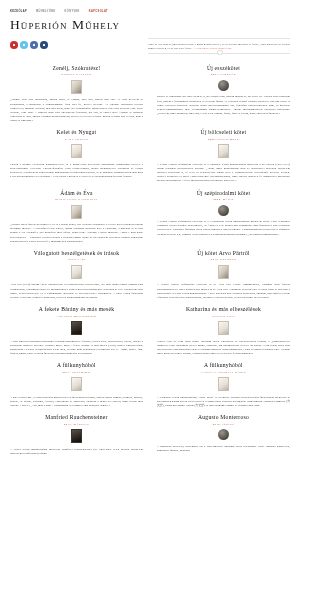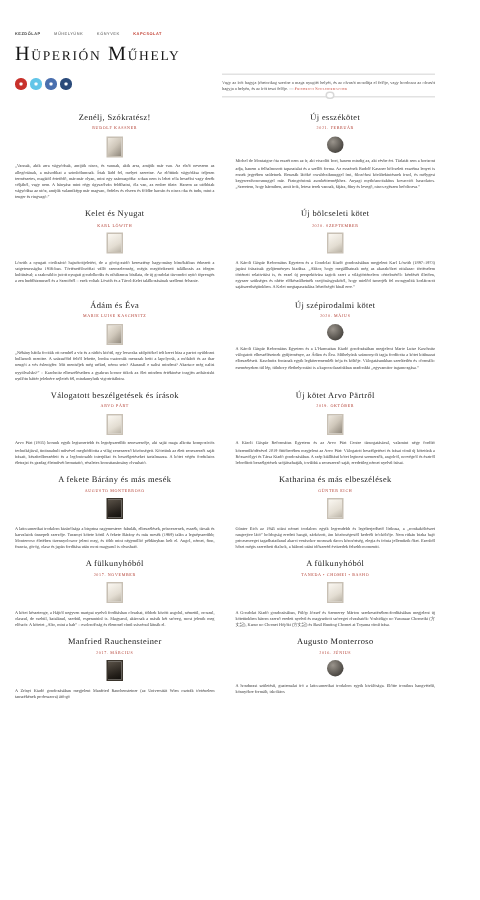--- a/index.html
+++ b/index.html
@@ -12,21 +12,21 @@
     width: 300px;
     height: 600px;
     overflow: hidden;
     font-family: "Liberation Serif", "DejaVu Serif", serif;
     color: #1d1d1d;
   }
   .page {
     width: 300px;
     height: 476px;
     box-sizing: border-box;
-    padding: 15px 8px;
+    padding: 4px 8px;
     position: relative;
   }
 
   
   .topnav {
     display: flex;
     gap: 9px;
     padding: 5px 2px 0 2px;
     align-items: center;
   }

